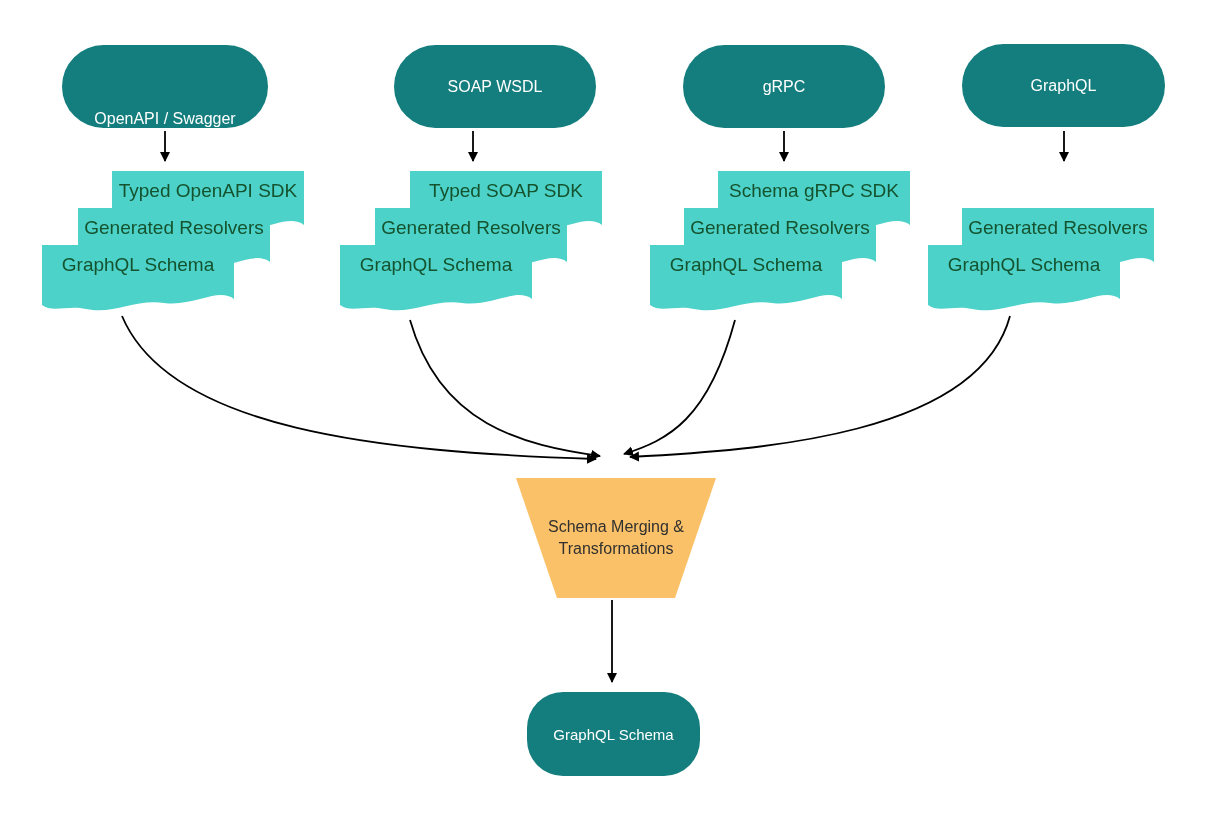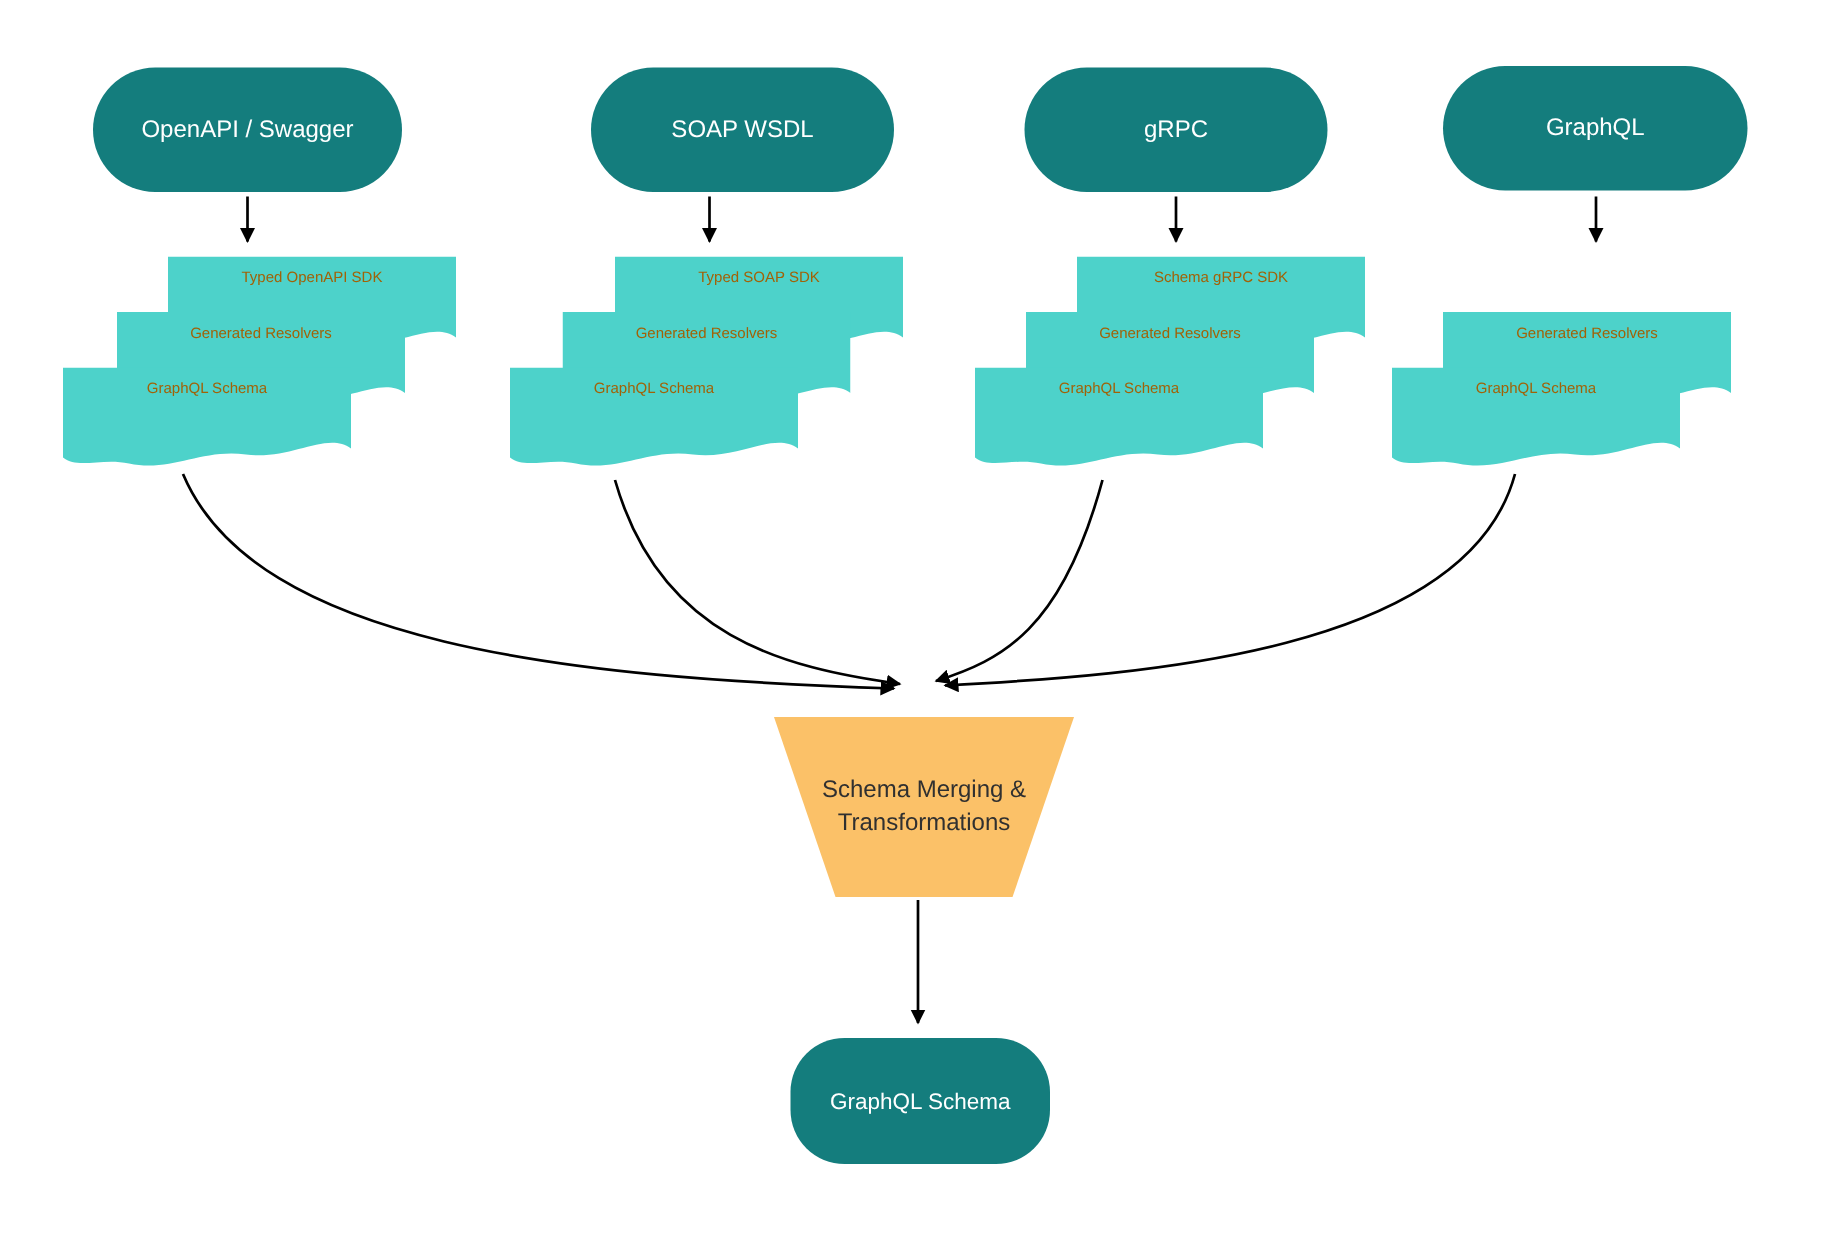--- a/index.html
+++ b/index.html
@@ -23,40 +23,40 @@
     background: #147D7D;
     color: #ffffff;
     border-radius: 42px;
     display: flex;
     align-items: center;
     justify-content: center;
     font-size: 16px;
     z-index: 5;
     text-align: center;
   }
-  .pill1 { left: 62px;  top: 45px; width: 206px; height: 83px; }
+  .pill1 { left: 62px;  top: 45px; width: 206px; height: 83px; align-items: flex-end; }
   .pill2 { left: 394px; top: 45px; width: 202px; height: 83px; text-align: center; }
   .pill3 { left: 683px; top: 45px; width: 202px; height: 83px; }
   .pill4 { left: 962px; top: 44px; width: 203px; height: 83px; }
   .pill-out { left: 527px; top: 692px; width: 173px; height: 84px; border-radius: 36px; font-size: 15px; }
 
   .doc {
     position: absolute;
     width: 192px;
     height: 72px;
   }
   .docshape { display: block; width: 192px; height: 72px; }
   .docshape path { fill: #4DD2CA; }
   .doclabel {
     position: absolute;
     left: 0; top: 9px;
     width: 100%;
     text-align: center;
-    font-size: 10px;
-    color: #a16207;
+    font-size: 19px;
+    color: #14532d;
   }
   
   .d1 { z-index: 1; }
   .d2 { z-index: 2; }
   .d3 { z-index: 3; }
   .c1.d1 { left: 112px; top: 171px; }
   .c1.d2 { left: 78px;  top: 208px; }
   .c1.d3 { left: 42px;  top: 245px; }
   .c2.d1 { left: 410px; top: 171px; }
   .c2.d2 { left: 375px; top: 208px; }

